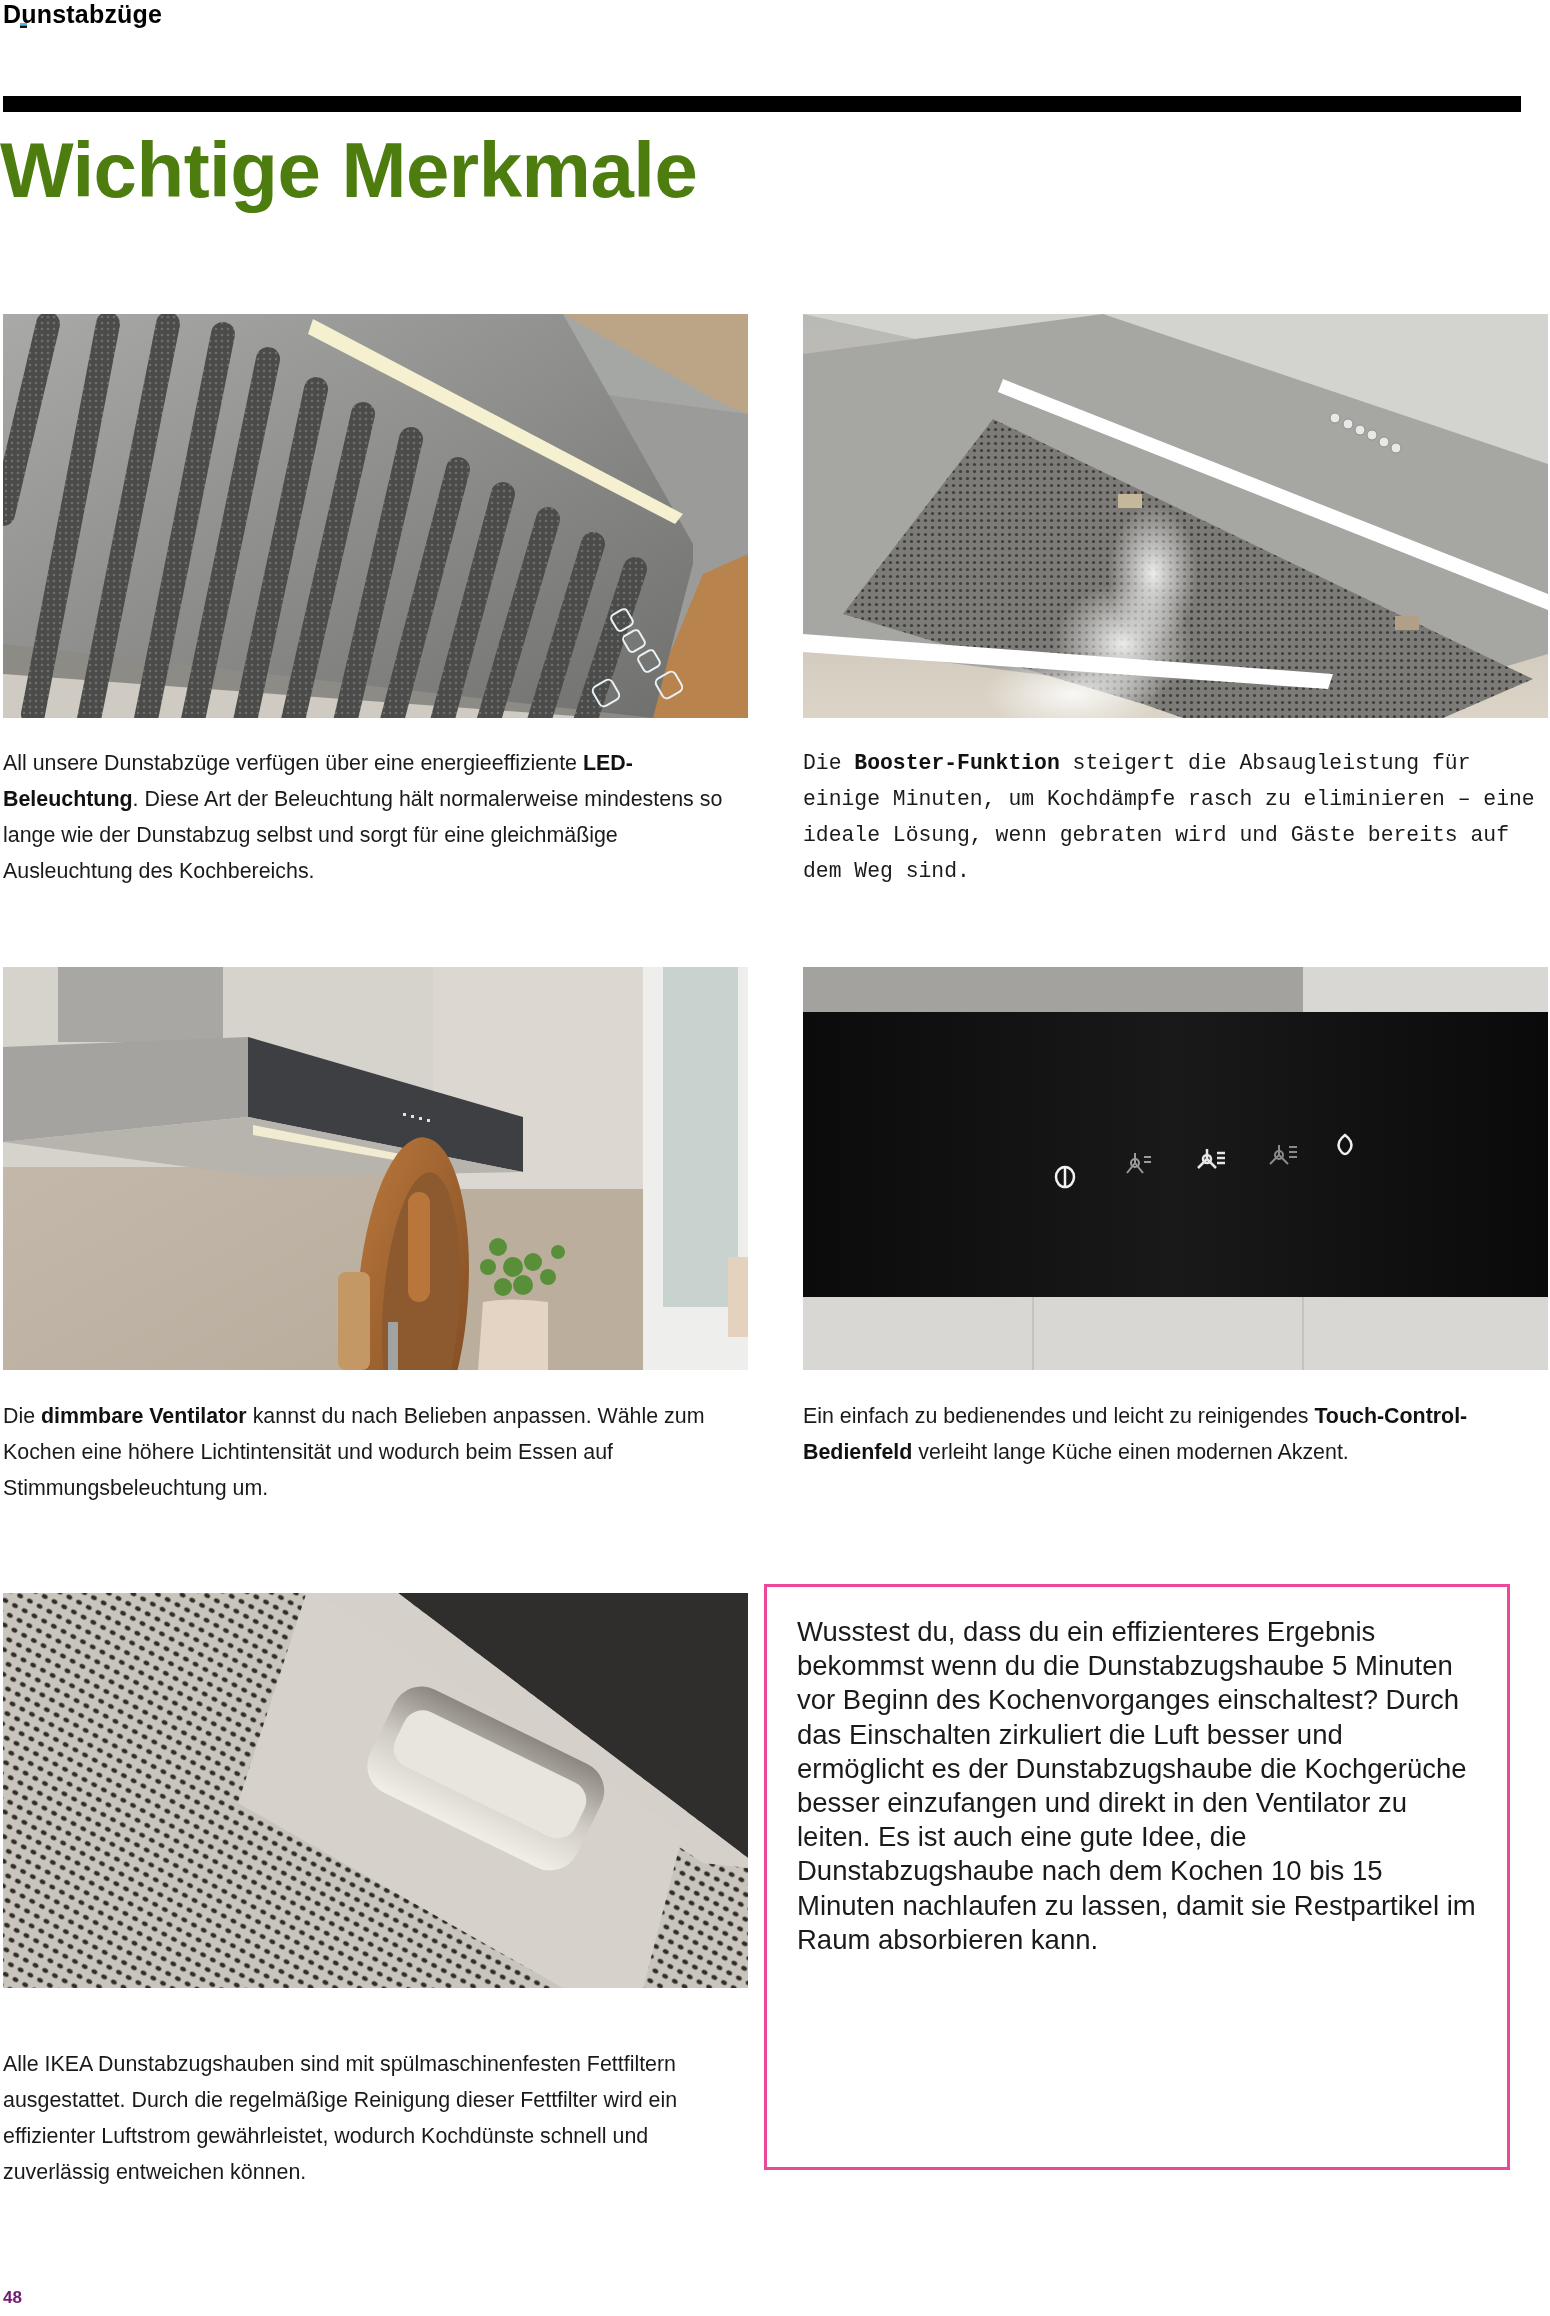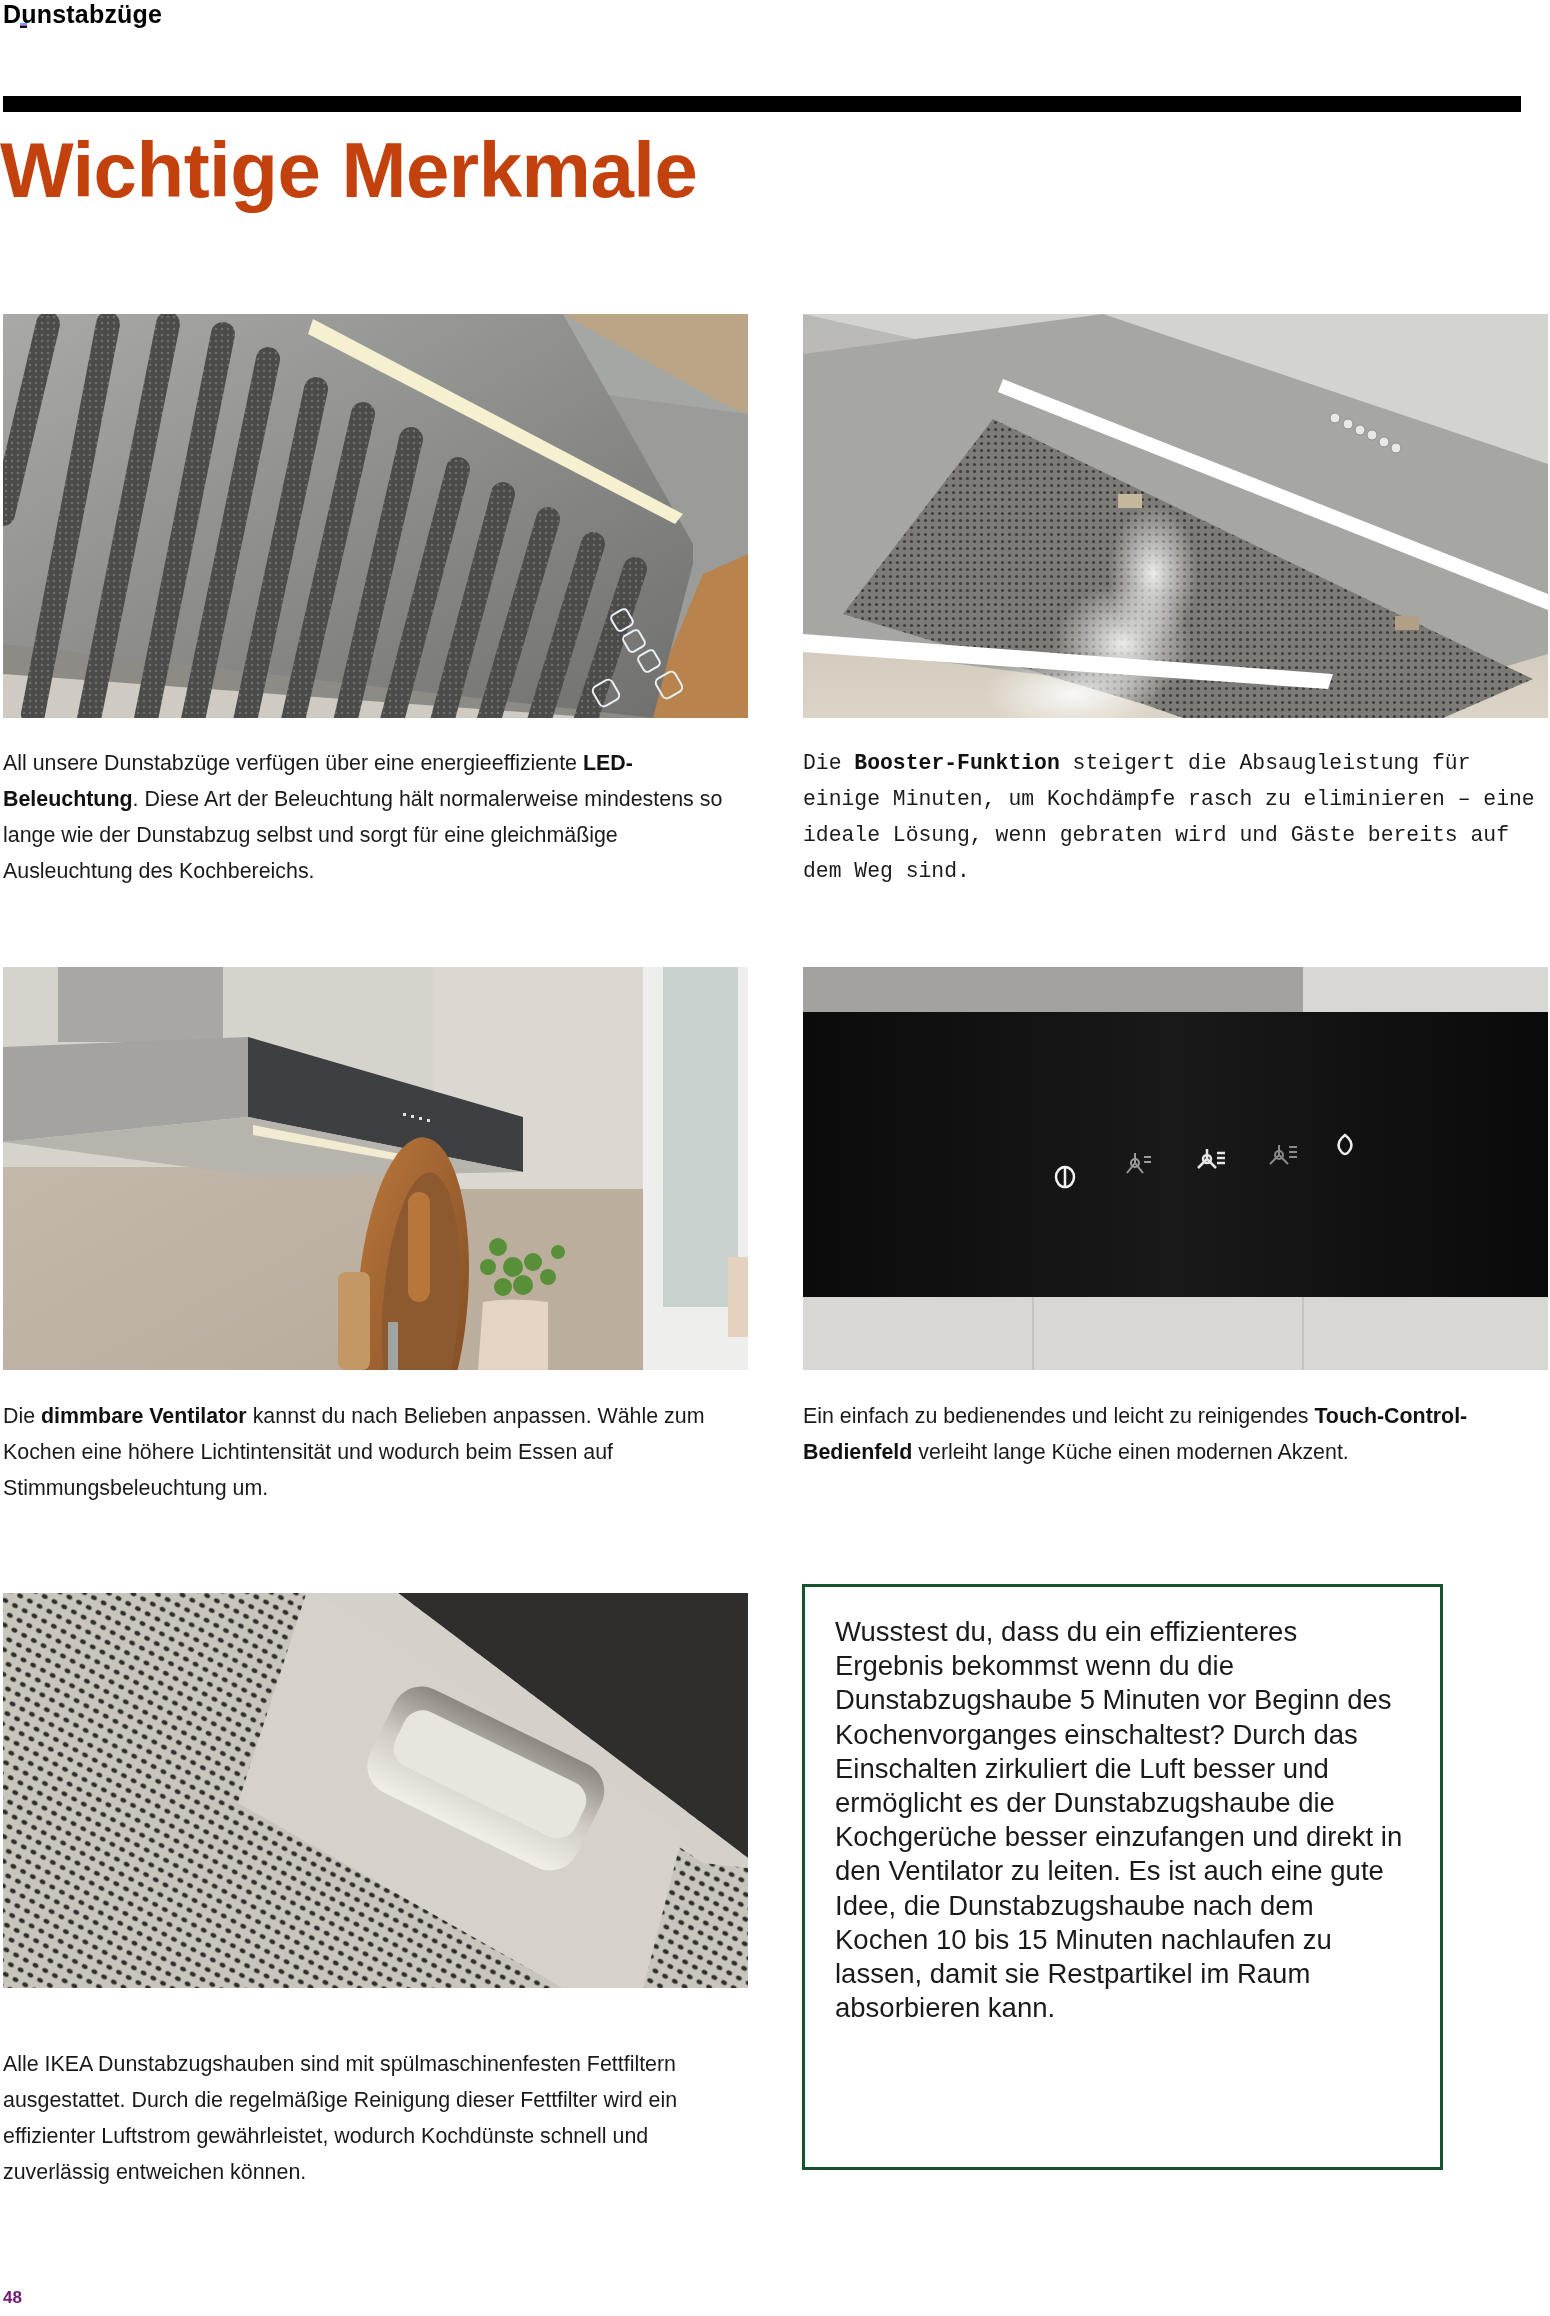--- a/index.html
+++ b/index.html
@@ -3,26 +3,26 @@
 <meta charset="utf-8">
 <style>
   * { box-sizing: border-box; margin: 0; padding: 0; }
   html, body { width: 1550px; height: 2316px; background: #ffffff; overflow: hidden; }
   body { position: relative; font-family: "Liberation Sans", "DejaVu Sans", sans-serif; color: #111111; }
   .abs { position: absolute; }
   .section-label { left: 3px; top: 0px; font-size: 25px; font-weight: bold; letter-spacing: 0.2px; color: #000000; }
   .section-label .mark { position: absolute; left: 17px; top: 23px; width: 7px; height: 5px;
      background: linear-gradient(#5ab4e6 0 33%, #d23fa8 33% 66%, #111 66% 100%); }
   .rule { left: 3px; top: 96px; width: 1518px; height: 16px; background: #000; }
-  .page-title { left: 0px; top: 128px; font-size: 78px; font-weight: bold; letter-spacing: -0.5px; line-height: 1.1; color: #c2410c; }
+  .page-title { left: 0px; top: 128px; font-size: 78px; font-weight: bold; letter-spacing: -0.5px; line-height: 1.1; color: #4d7c0f; }
   .photo { position: absolute; overflow: hidden; }
   .photo svg { display: block; width: 100%; height: 100%; }
   .caption { position: absolute; width: 745px; font-size: 21.4px; line-height: 36px; color: #1a1a1a; }
   .caption b { font-weight: bold; color: #111; }
-  .info-box { position: absolute; left: 802px; top: 1584px; width: 641px; height: 586px; border: 3px solid #14532d; padding: 28px 30px 0 30px; }
+  .info-box { position: absolute; left: 764px; top: 1584px; width: 746px; height: 586px; border: 3px solid #ec4899; padding: 28px 30px 0 30px; }
   .info-box p { font-size: 27.5px; line-height: 34.2px; color: #1a1a1a; }
   .page-number { left: 3px; top: 2288px; font-size: 17px; font-weight: bold; color: #701a75; }
 </style>
 </head>
 <body>
 
 <div class="abs section-label">
   <span>Dunstabzüge</span>
   <span class="mark"></span>
 </div>

